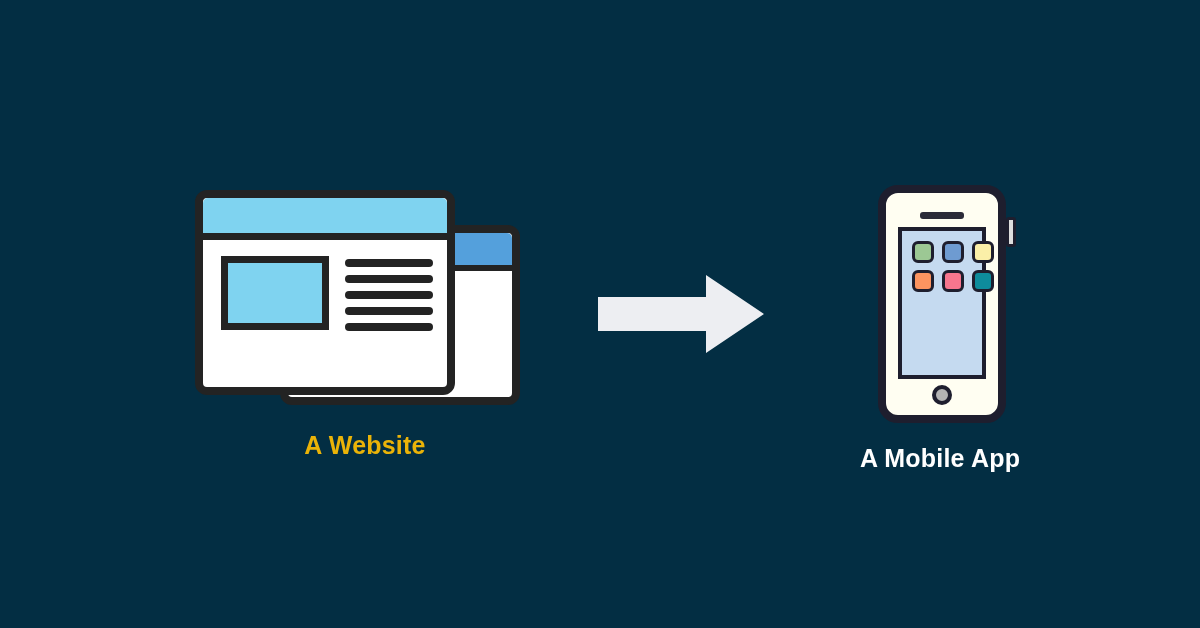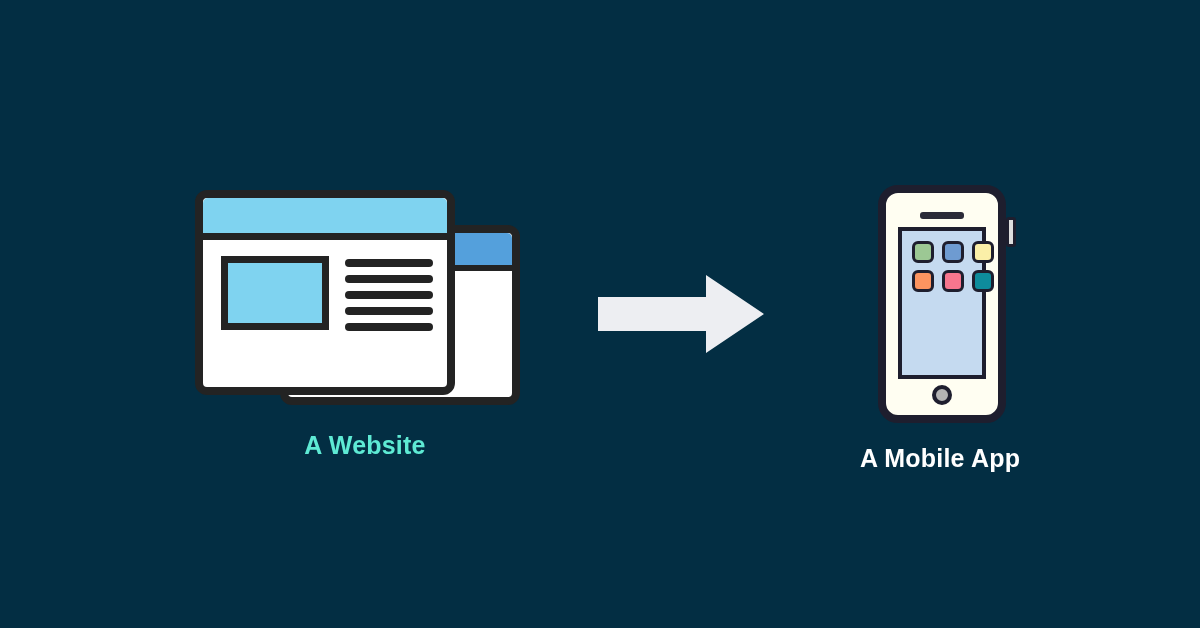--- a/index.html
+++ b/index.html
@@ -244,21 +244,21 @@
             <div class="text-line"></div>
             <div class="text-line"></div>
             <div class="text-line"></div>
             <div class="text-line"></div>
           </div>
         </div>
       </div>
 
     </div>
 
-    <div class="caption cap-website" style="color: #5eead4;">A Website</div>
+    <div class="caption cap-website" style="color: #eab308;">A Website</div>
   </div>
 
   <div class="figure" id="arrow-figure">
     <svg class="arrow-svg" width="166" height="78" viewBox="0 0 166 78">
       <polygon points="0,22 108,22 108,0 166,39 108,78 108,56 0,56" fill="#EDEEF2"></polygon>
     </svg>
   </div>
 
   <div class="figure" id="mobile-figure">
 

